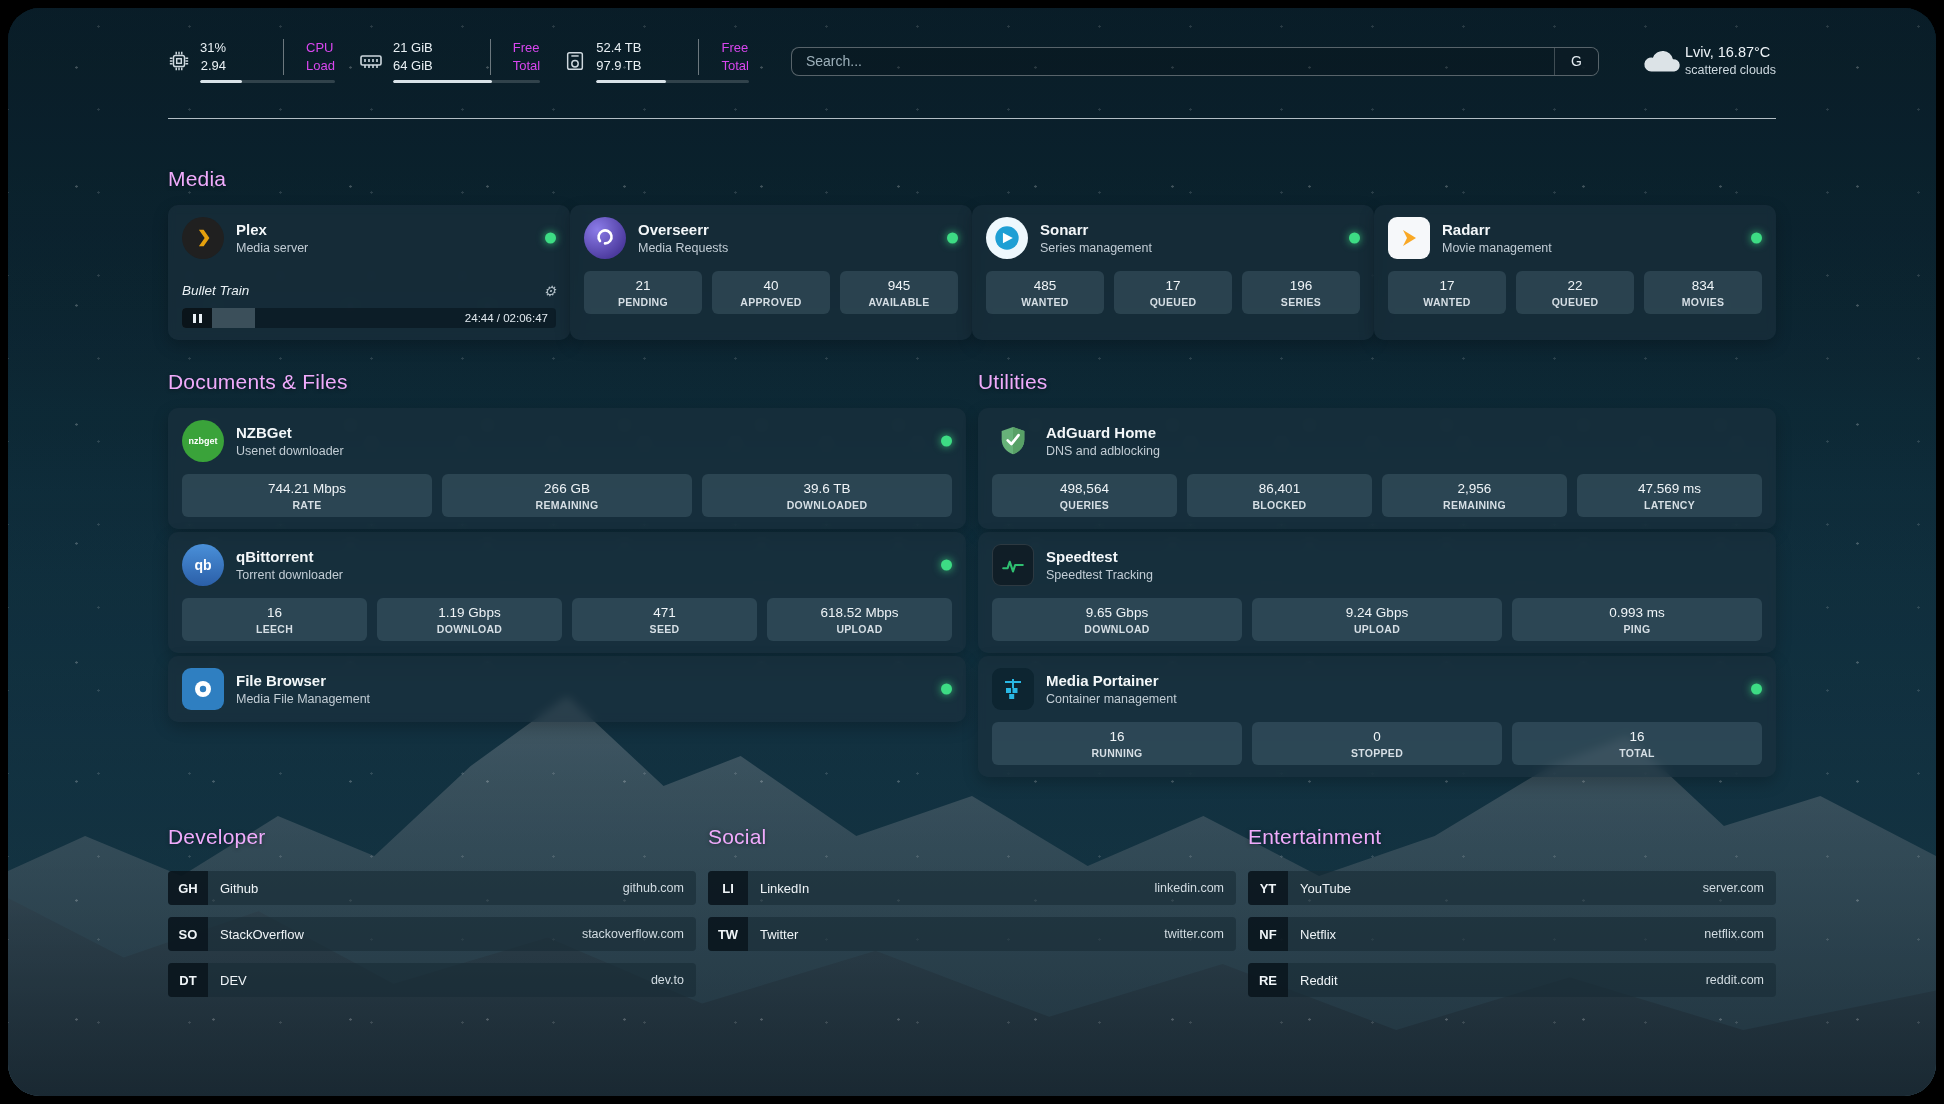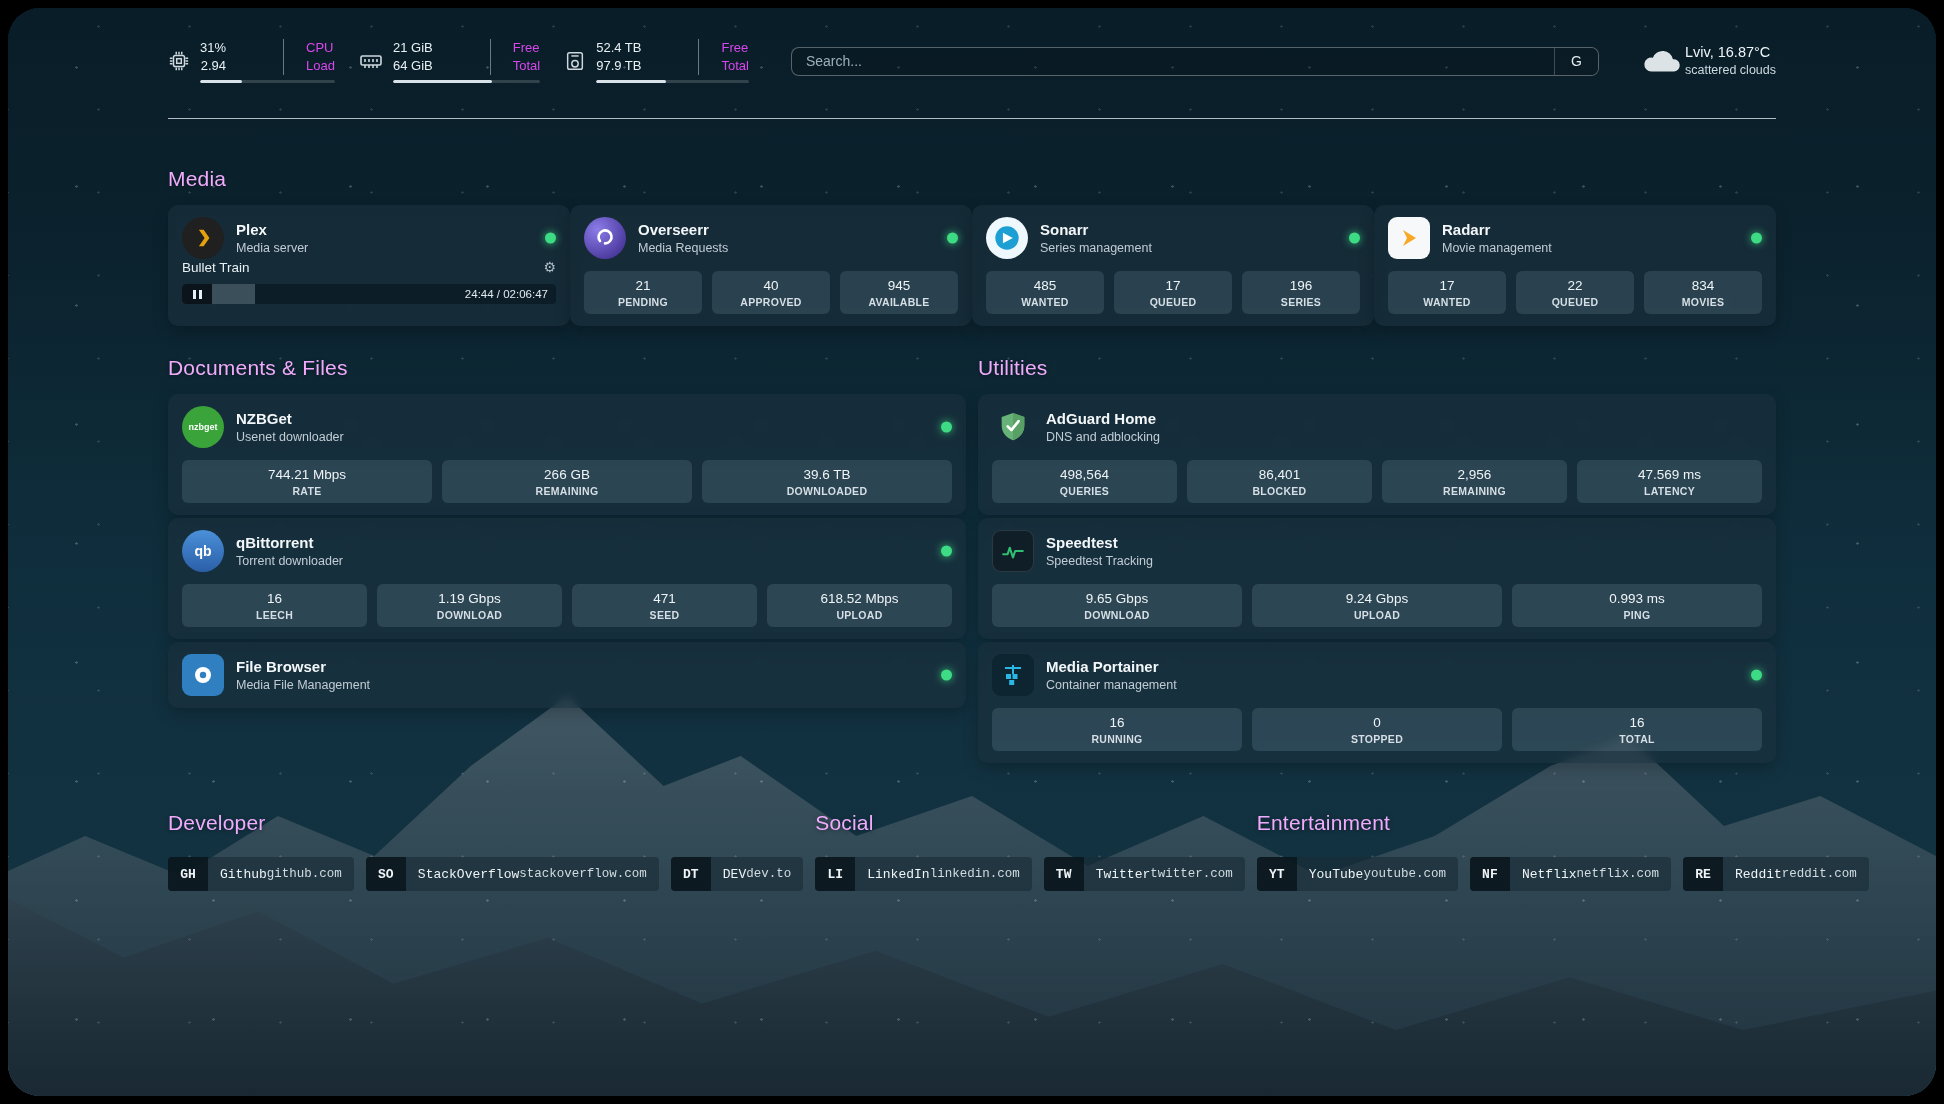--- a/index.html
+++ b/index.html
@@ -70,21 +70,21 @@
   .app-name { color:#f3f7f9; font-size:15px; font-weight:bold; }
   .app-sub { color:#c2cdd5; font-size:12.5px; margin-top:3px; }
   .status-dot { position:absolute; right:0; top:50%; transform:translateY(-50%); width:11px; height:11px; border-radius:50%; background:#3ddc84; box-shadow:0 0 8px rgba(61,220,132,.85); }
 
   .stats { display:grid; grid-auto-flow:column; grid-auto-columns:1fr; gap:10px; margin-top:12px; }
   .stat { background:rgba(170,200,216,.15); border-radius:6px; padding:7px 4px 6px; text-align:center; }
   .stat-value { color:#eff4f7; font-size:13.5px; }
   .stat-label { color:#d6dfe5; font-size:10.5px; font-weight:bold; letter-spacing:.3px; margin-top:3px; }
 
   
-  .now-playing-row { display:flex; justify-content:space-between; align-items:center; margin-top:0; }
+  .now-playing-row { display:flex; justify-content:space-between; align-items:flex-start; margin-top:24px;font-style:italic; }
   .now-playing { color:#e9f0f4; font-size:13.5px; }
   .gear-icon { color:#aebcc4; font-size:14px; cursor:pointer; }
   .plex-bar { position:relative; display:flex; align-items:center; justify-content:space-between; height:20px; background:rgba(8,20,28,.6); border-radius:4px; margin-top:9px; overflow:hidden; padding-right:8px; cursor:pointer; }
   .plex-fill { position:absolute; left:0; top:0; bottom:0; background:rgba(182,207,222,.28); }
   .pause-btn { position:relative; width:30px; height:100%; background:rgba(5,14,20,.9); border:none; display:flex; gap:3px; align-items:center; justify-content:center; cursor:pointer; }
   .pause-btn span { width:3px; height:9px; background:#e9f0f5; display:block; }
   .plex-time { position:relative; color:#e2eaf0; font-size:11.5px; }
 
   
   .icon-plex { background:#202020; border-radius:50%; }
@@ -92,21 +92,21 @@
   .icon-sonarr { background:#eef8fd; border-radius:50%; }
   .icon-radarr { background:#f6f8fa; }
   .icon-nzbget { background:#3aa33a; border-radius:50%; color:#fff; font-size:9px; font-weight:bold; }
   .icon-qbittorrent { background:linear-gradient(180deg,#4a90d9,#2b5fa8); border-radius:50%; color:#fff; font-size:14px; font-weight:bold; }
   .icon-filebrowser { background:#2f7fc1; }
   .icon-adguard { background:transparent; }
   .icon-speedtest { background:#101e27; border:1px solid rgba(255,255,255,.12); }
   .icon-portainer { background:#0d2531; }
 
   
-  .bm-list { display:flex; flex-direction:row; gap:12px;font-family:Liberation Mono, monospace; }
+  .bm-list { display:flex; flex-direction:column; gap:12px; }
   .bm-row { display:flex; align-items:center; height:34px; background:rgba(24,43,54,.62); border-radius:4px; overflow:hidden; cursor:pointer; }
   .bm-abbr { width:40px; height:100%; background:rgba(8,18,25,.78); color:#eff4f7; font-size:13px; font-weight:bold; display:flex; align-items:center; justify-content:center; flex:none; }
   .bm-name { color:#eff4f7; font-size:13px; margin-left:12px; }
   .bm-url { margin-left:auto; margin-right:12px; color:#d2dce2; font-size:12.5px; }
 </style>
 </head>
 <body>
 
 <div class="screen">
   <div class="bg-sky"></div>
@@ -556,21 +556,21 @@
           </div>
         </div>
       </div>
 
       <div>
         <div class="section-title bm-title">Entertainment</div>
         <div class="bm-list">
           <div class="bm-row">
             <span class="bm-abbr">YT</span>
             <span class="bm-name">YouTube</span>
-            <span class="bm-url">youtube.com</span>
+            <span class="bm-url">server.com</span>
           </div>
           <div class="bm-row">
             <span class="bm-abbr">NF</span>
             <span class="bm-name">Netflix</span>
             <span class="bm-url">netflix.com</span>
           </div>
           <div class="bm-row">
             <span class="bm-abbr">RE</span>
             <span class="bm-name">Reddit</span>
             <span class="bm-url">reddit.com</span>

